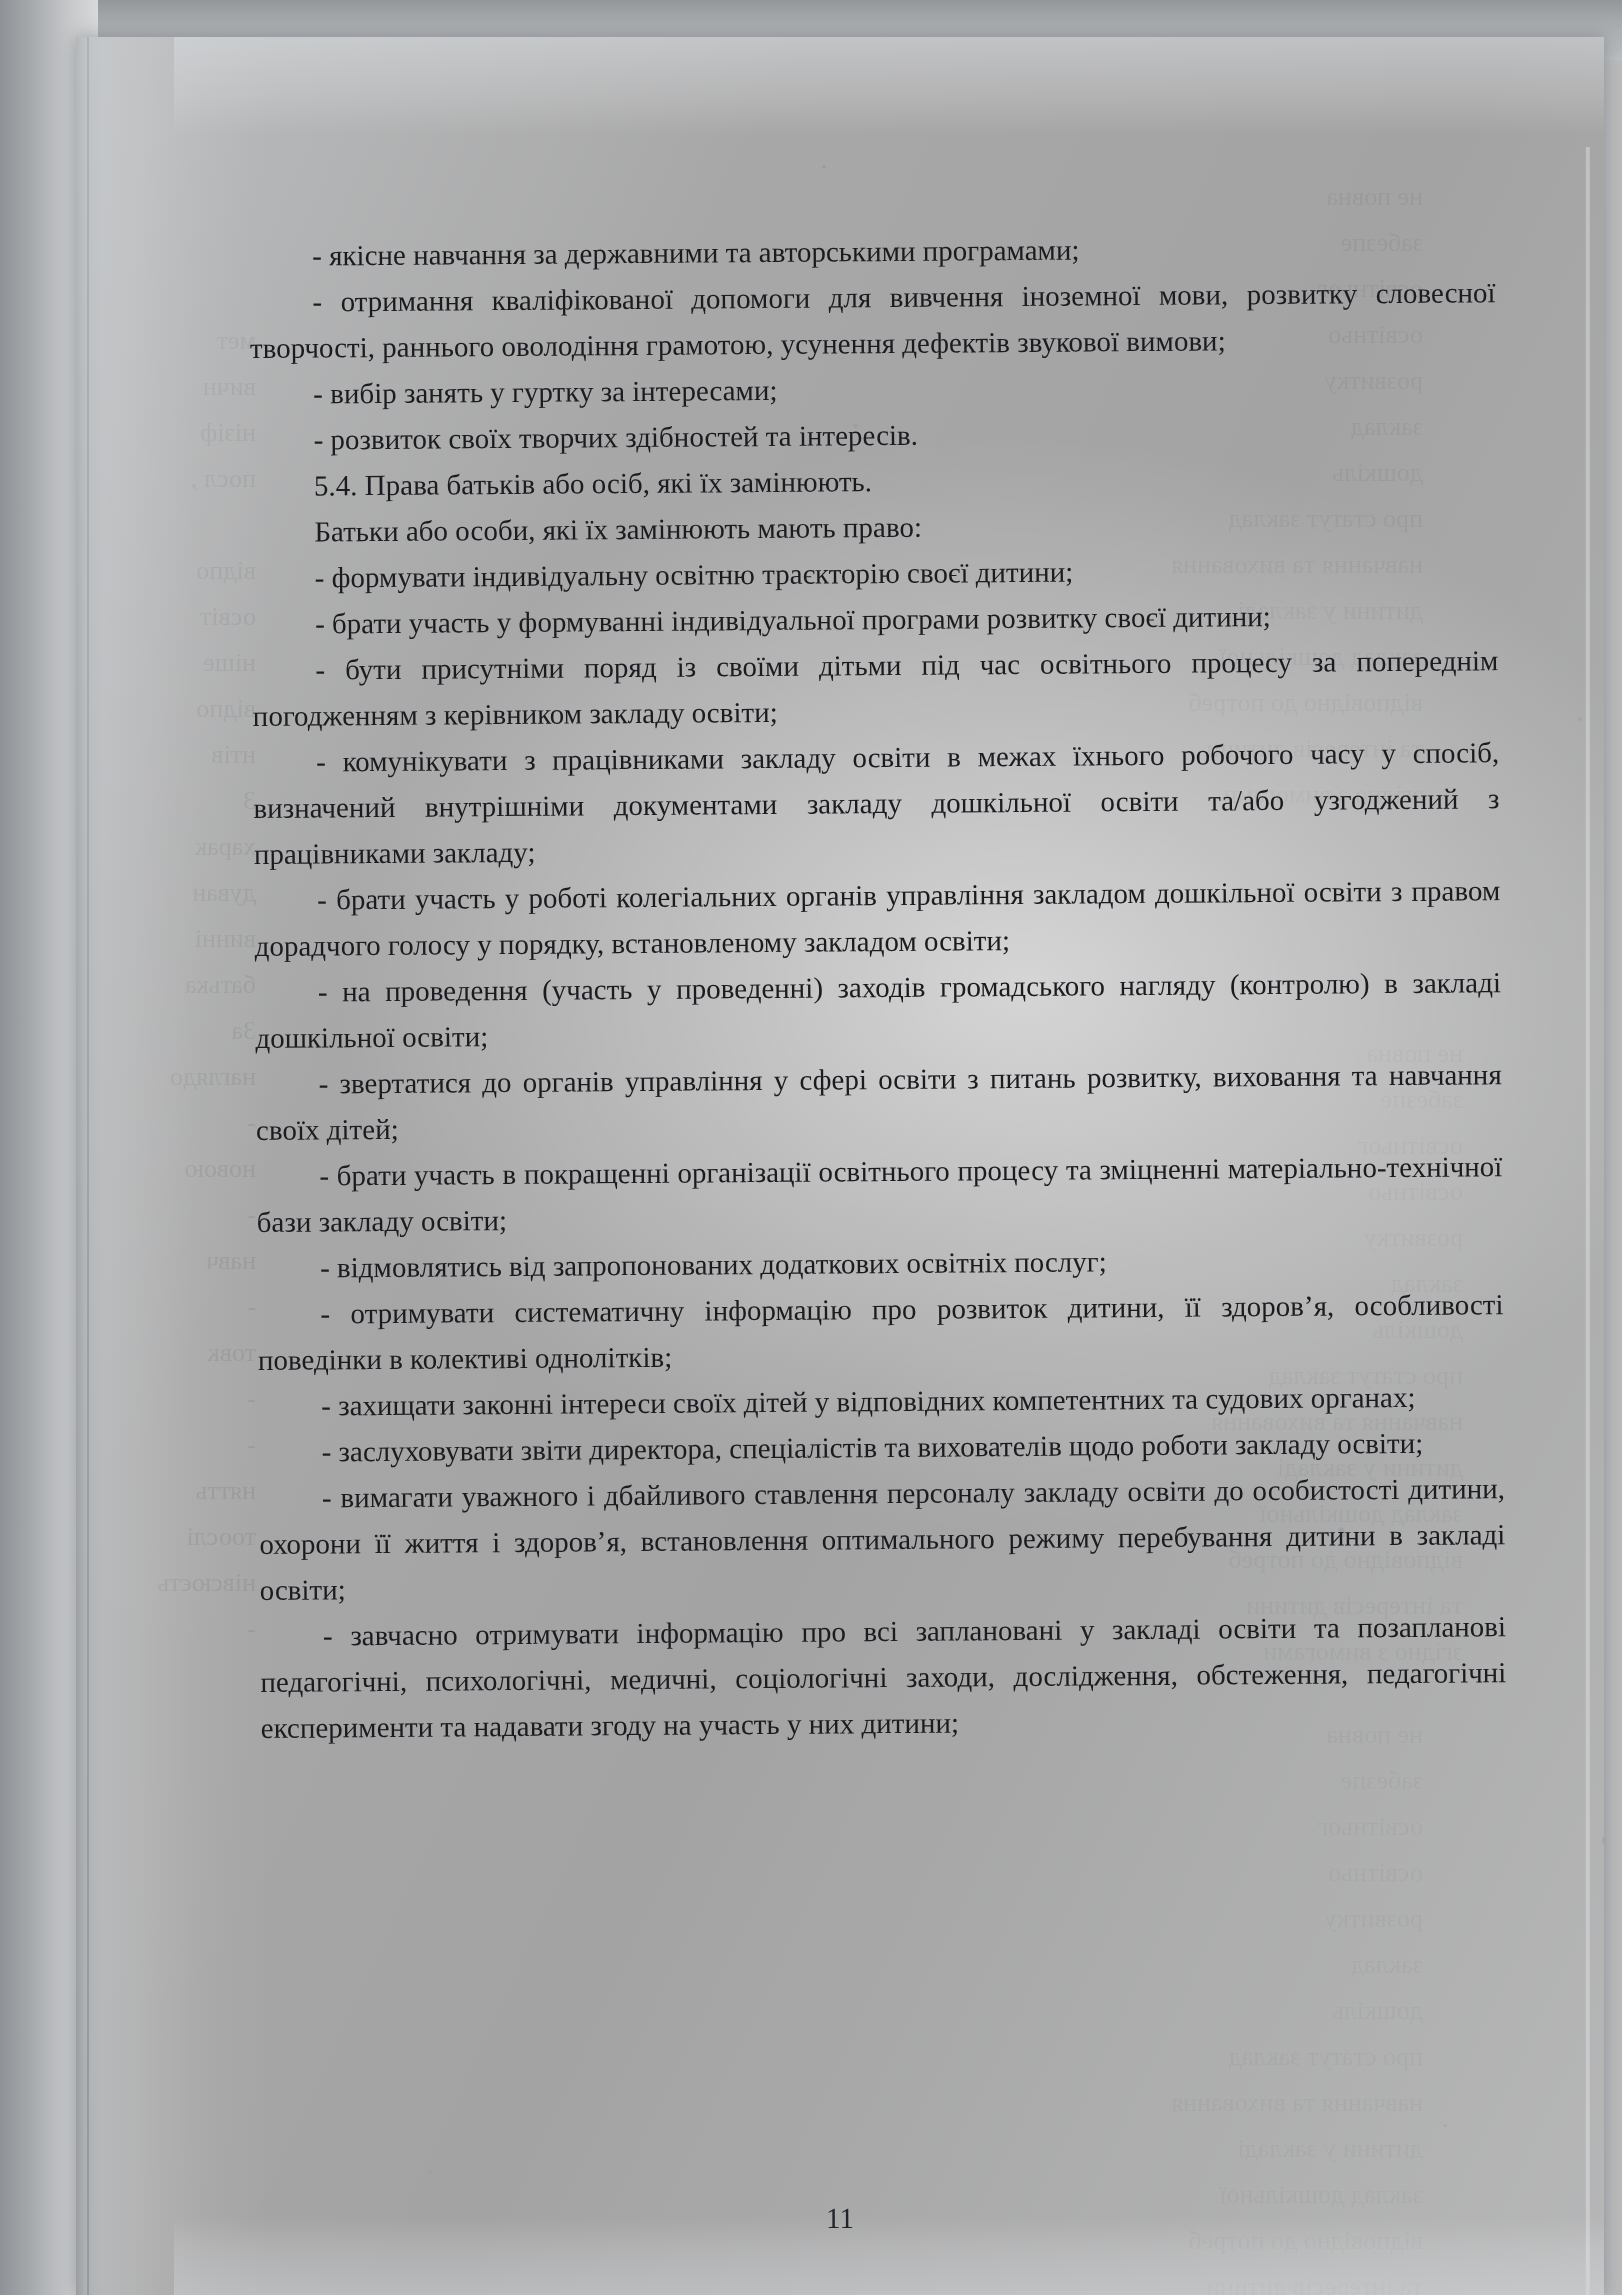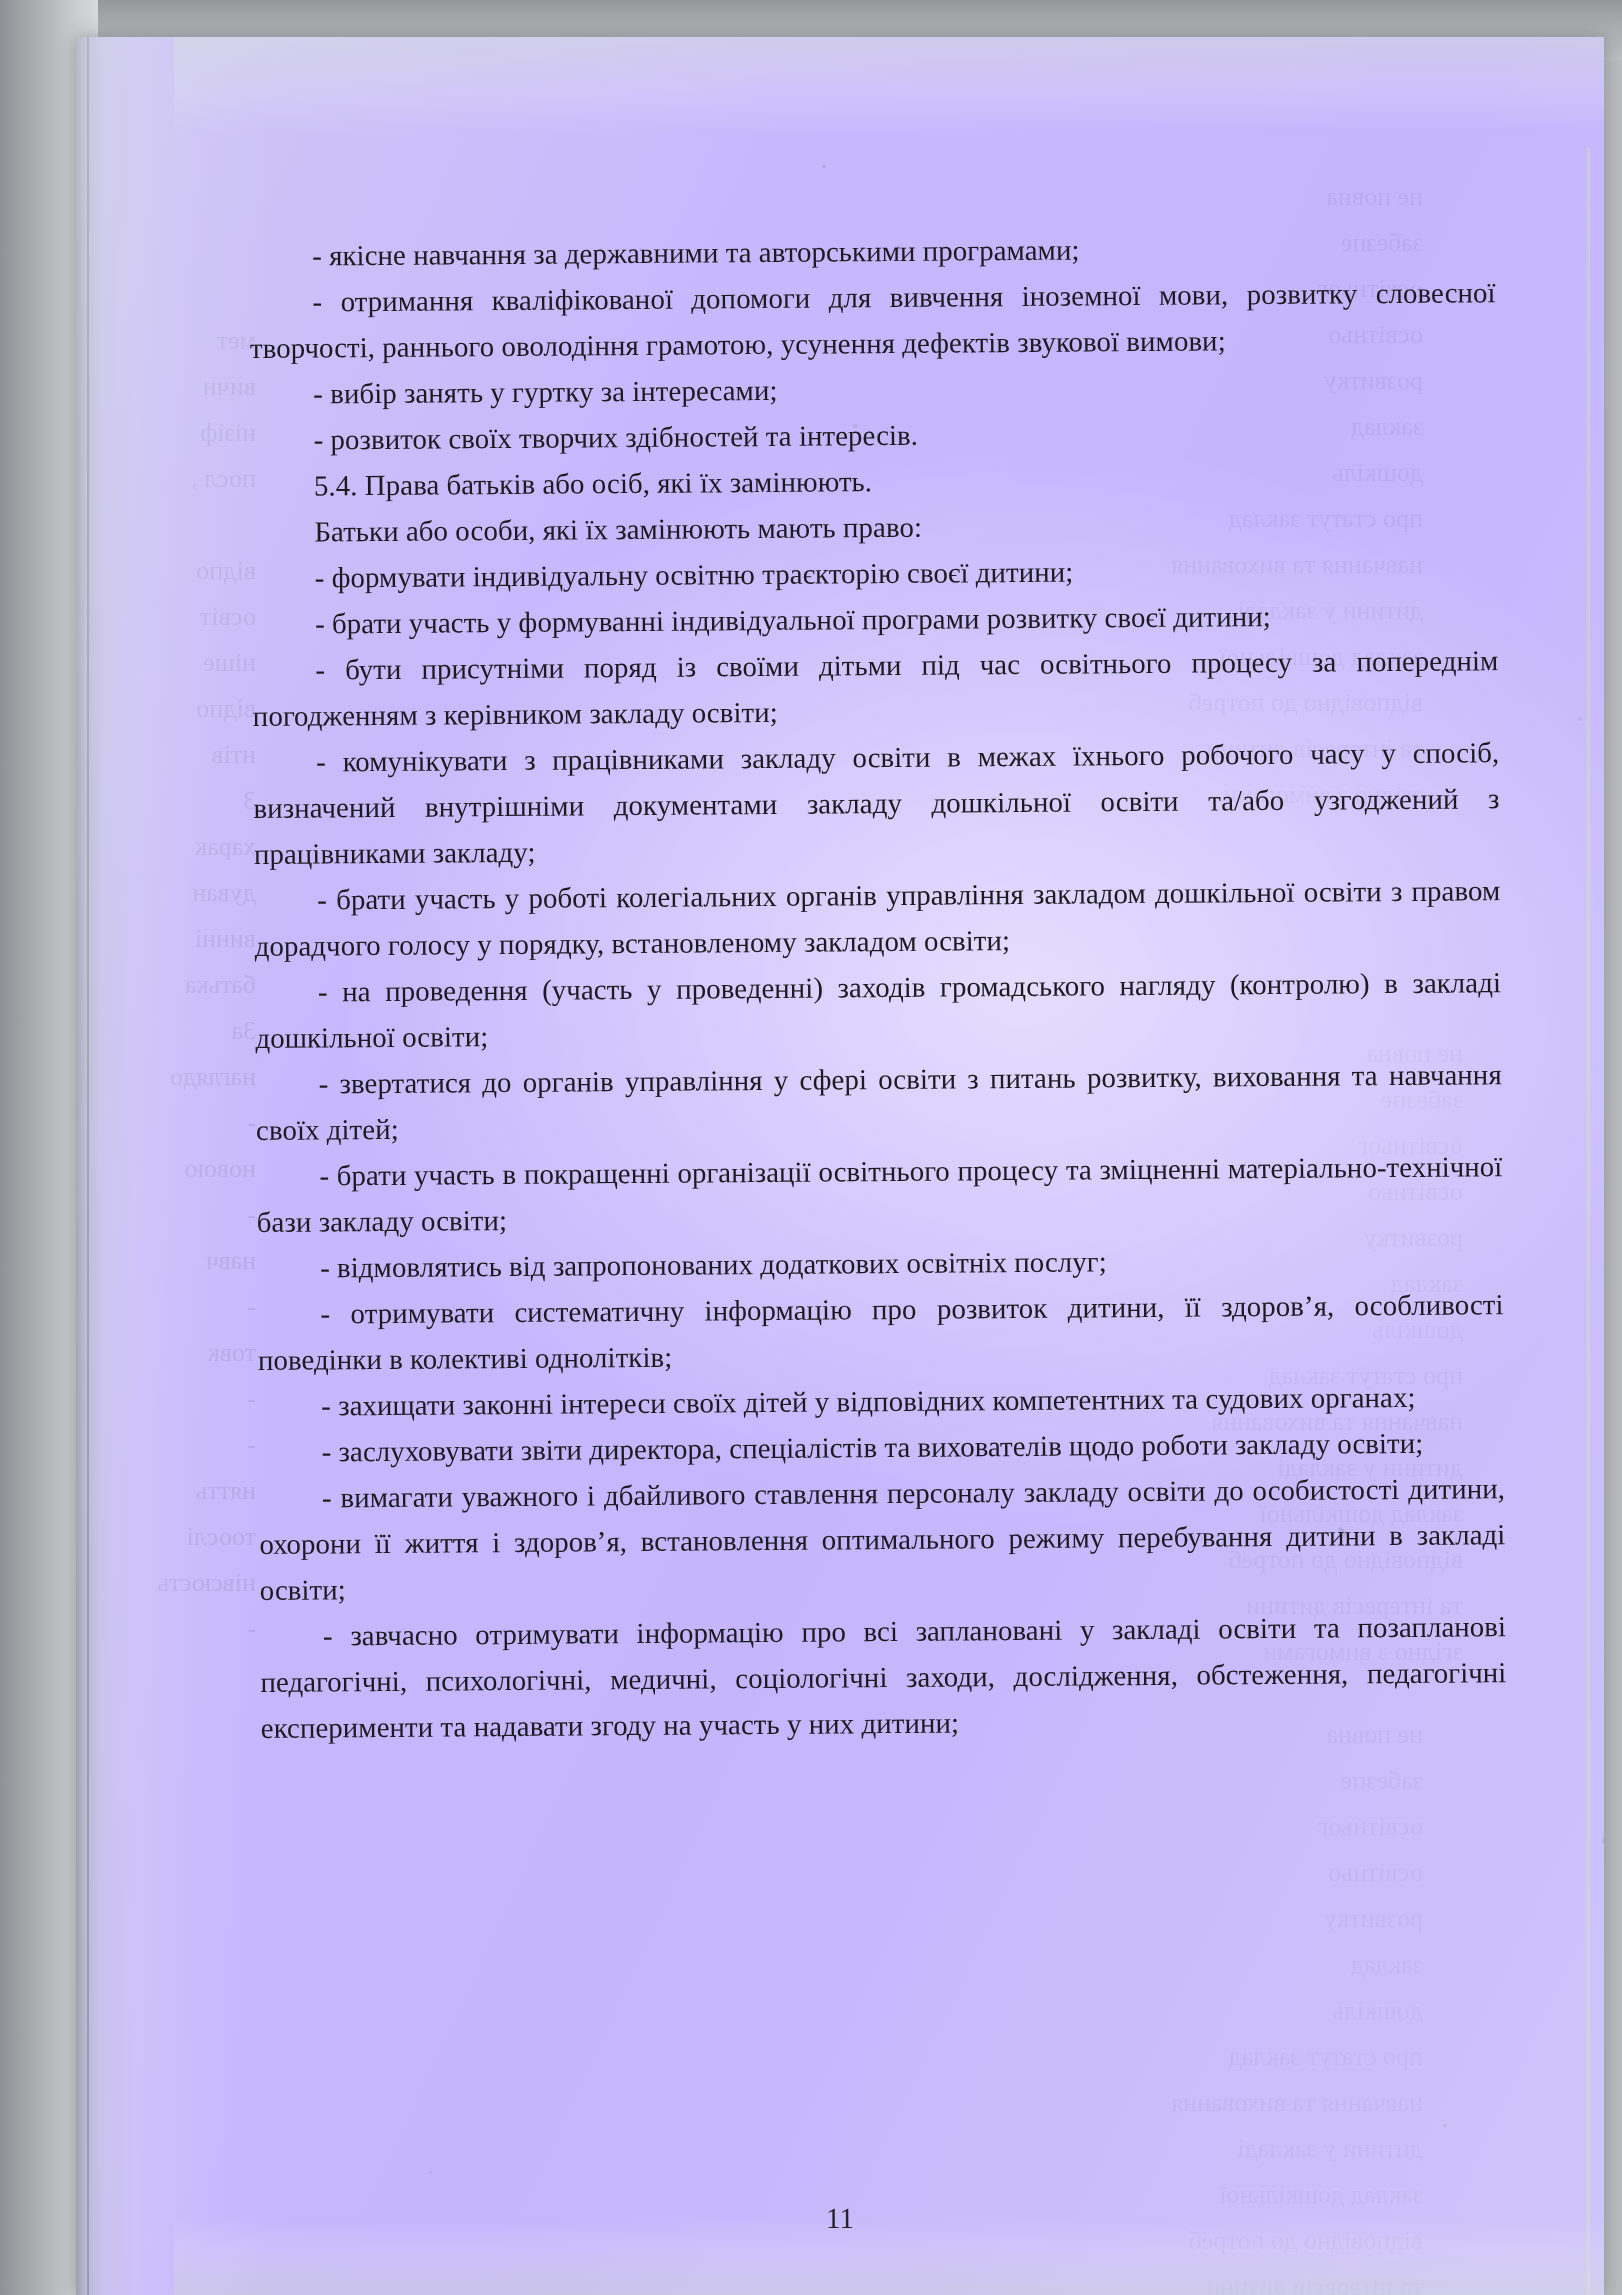--- a/index.html
+++ b/index.html
@@ -38,21 +38,21 @@
     background: linear-gradient(100deg, rgba(90,82,70,0.00) 0%, rgba(96,86,70,0.55) 35%, rgba(104,94,78,0.35) 70%, rgba(110,100,84,0.00) 100%);
     border-radius: 50%;
     filter: blur(2px);
   }
 
   
   .sheet {
     position: absolute;
     left: 76px; top: 37px;
     width: 1528px; height: 2259px;
-    background: #c4b5fd;
+    background: #a3a3a3;
     box-shadow: 0 0 17px rgba(60,62,66,0.34);
   }
 
   
   .gutter-shade {
     position: absolute;
     left: 0; top: 0;
     width: 196px; height: 100%;
     background: linear-gradient(90deg,
         rgba(150,154,158,0.88) 0px,

